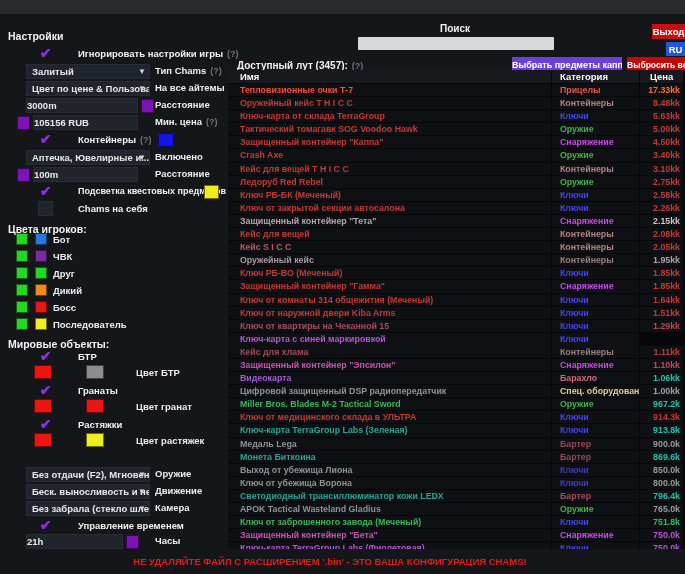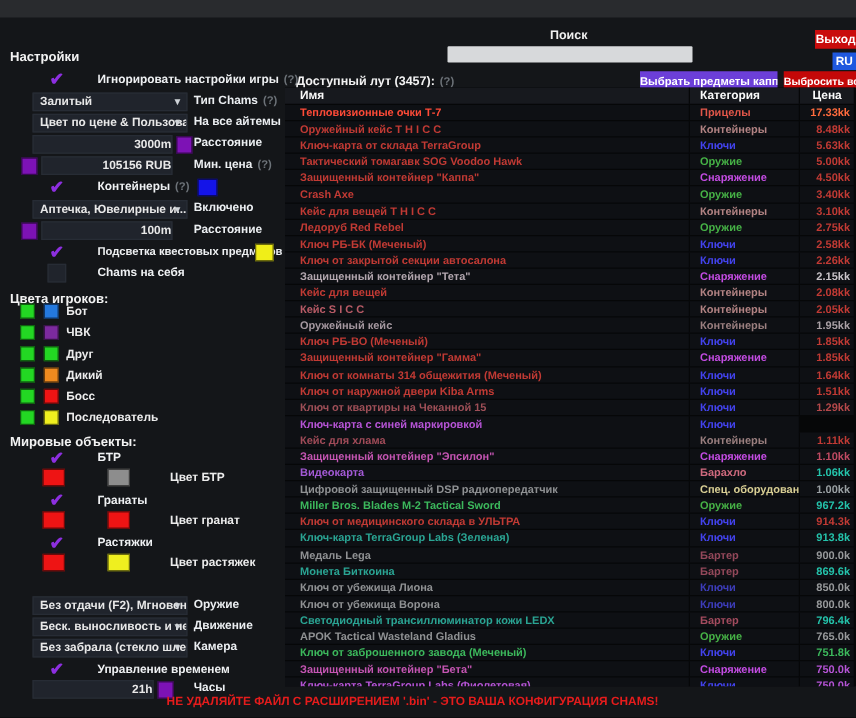--- a/index.html
+++ b/index.html
@@ -5,21 +5,21 @@
   * { margin:0; padding:0; box-sizing:border-box; }
   html,body { width:685px; height:574px; }
   body {
     position:relative; width:685px; height:574px; overflow:hidden;
     background:#141619; font-family:"Liberation Sans", sans-serif;
     font-weight:700; color:#ececec; -webkit-font-smoothing:antialiased;
   }
   .topstrip { position:absolute; left:0; top:0; width:685px; height:14px; background:#292b2e; }
 
   
-  .panel { position:absolute; left:8px; top:26px; width:216px; height:420px; }
+  .panel { position:absolute; left:8px; top:16px; width:216px; height:420px; }
   .panel .row { position:absolute; left:0; width:216px; height:16px; }
   .sec-title { font-size:10.5px; color:#f2f2f2; }
   .ddbox, .inbox {
     position:absolute; height:15px; background:#20242c; border:1px solid #272c35;
     font-size:9.5px; color:#e8e8e8; line-height:13px; white-space:nowrap; overflow:hidden;
   }
   .ddbox { left:18px; width:124px; padding:0 14px 12px 5px; }
   .caret { position:absolute; right:3px; top:0px; font-size:8px; color:#cfd3d8; }
   .lbl { position:absolute; left:147px; top:1px; font-size:9.5px; color:#eceff2; white-space:nowrap; }
   .hint { color:#6d7379; font-size:9px; margin-left:4px; font-weight:700; }
@@ -27,21 +27,21 @@
     position:absolute; left:30px; top:0px; width:15px; height:15px; background:#20242c;
     border:1px solid #272c35; color:#8d2fe0; font-size:14px; line-height:13px; text-align:center;
   }
   .cb.on { background:transparent; border-color:transparent; }
   .clbl { position:absolute; left:70px; top:2px; font-size:9.5px; color:#eff1f3; white-space:nowrap; }
   .swatch { position:absolute; top:1px; width:13px; height:14px; border:1px solid rgba(0,0,0,.55); }
   .pswatch { width:12px; height:12px; border:1px solid rgba(0,0,0,.55); position:absolute; top:1px; }
   .plabel { position:absolute; left:45px; top:2px; font-size:9.5px; }
   .wswatch { position:absolute; top:0px; width:18px; height:14px; border:1px solid rgba(0,0,0,.55); }
   .wlabel { position:absolute; left:128px; top:2px; font-size:9.5px; }
-  .inval { text-align:right; }
+  .inval { text-align:left; }
 
   
   .search-label { position:absolute; left:340px; top:23px; width:230px; text-align:center; font-size:10px; color:#f0f0f0; }
   .search-input {
     position:absolute; left:358px; top:37px; width:196px; height:13px;
     background:#d7d9db; border:none; border-radius:1px; font-family:"Liberation Sans",sans-serif; font-size:9px; padding:0 4px;
   }
   .btn { position:absolute; border:none; color:#fff; font-family:"Liberation Sans",sans-serif; font-weight:700; cursor:pointer; white-space:nowrap; overflow:hidden; }
   .btn-exit { left:652px; top:24px; width:33px; height:15px; background:#c90c0c; font-size:9.5px; }
   .btn-ru   { left:666px; top:42px; width:19px; height:14px; background:#1f58df; font-size:9.5px; }
@@ -379,21 +379,21 @@
         <div class="c-name" style="color: rgb(143, 145, 147);">Медаль Lega</div>
         <div class="c-cat" style="color: rgb(147, 72, 90);">Бартер</div>
         <div class="c-price" style="color: rgb(151, 153, 155);">900.0k</div>
       </div>
       <div class="trow">
         <div class="c-name" style="color: rgb(42, 164, 147);">Монета Биткоина</div>
         <div class="c-cat" style="color: rgb(147, 72, 90);">Бартер</div>
         <div class="c-price" style="color: rgb(36, 195, 171);">869.6k</div>
       </div>
       <div class="trow">
-        <div class="c-name" style="color: rgb(143, 145, 147);">Ключ от убежища Лиона</div>
+        <div class="c-name" style="color: rgb(143, 145, 147);">Выход от убежища Лиона</div>
         <div class="c-cat" style="color: rgb(61, 61, 187);">Ключи</div>
         <div class="c-price" style="color: rgb(151, 153, 155);">850.0k</div>
       </div>
       <div class="trow">
         <div class="c-name" style="color: rgb(143, 145, 147);">Ключ от убежища Ворона</div>
         <div class="c-cat" style="color: rgb(61, 61, 187);">Ключи</div>
         <div class="c-price" style="color: rgb(151, 153, 155);">800.0k</div>
       </div>
       <div class="trow">
         <div class="c-name" style="color: rgb(42, 164, 147);">Светодиодный трансиллюминатор кожи LEDX</div>

